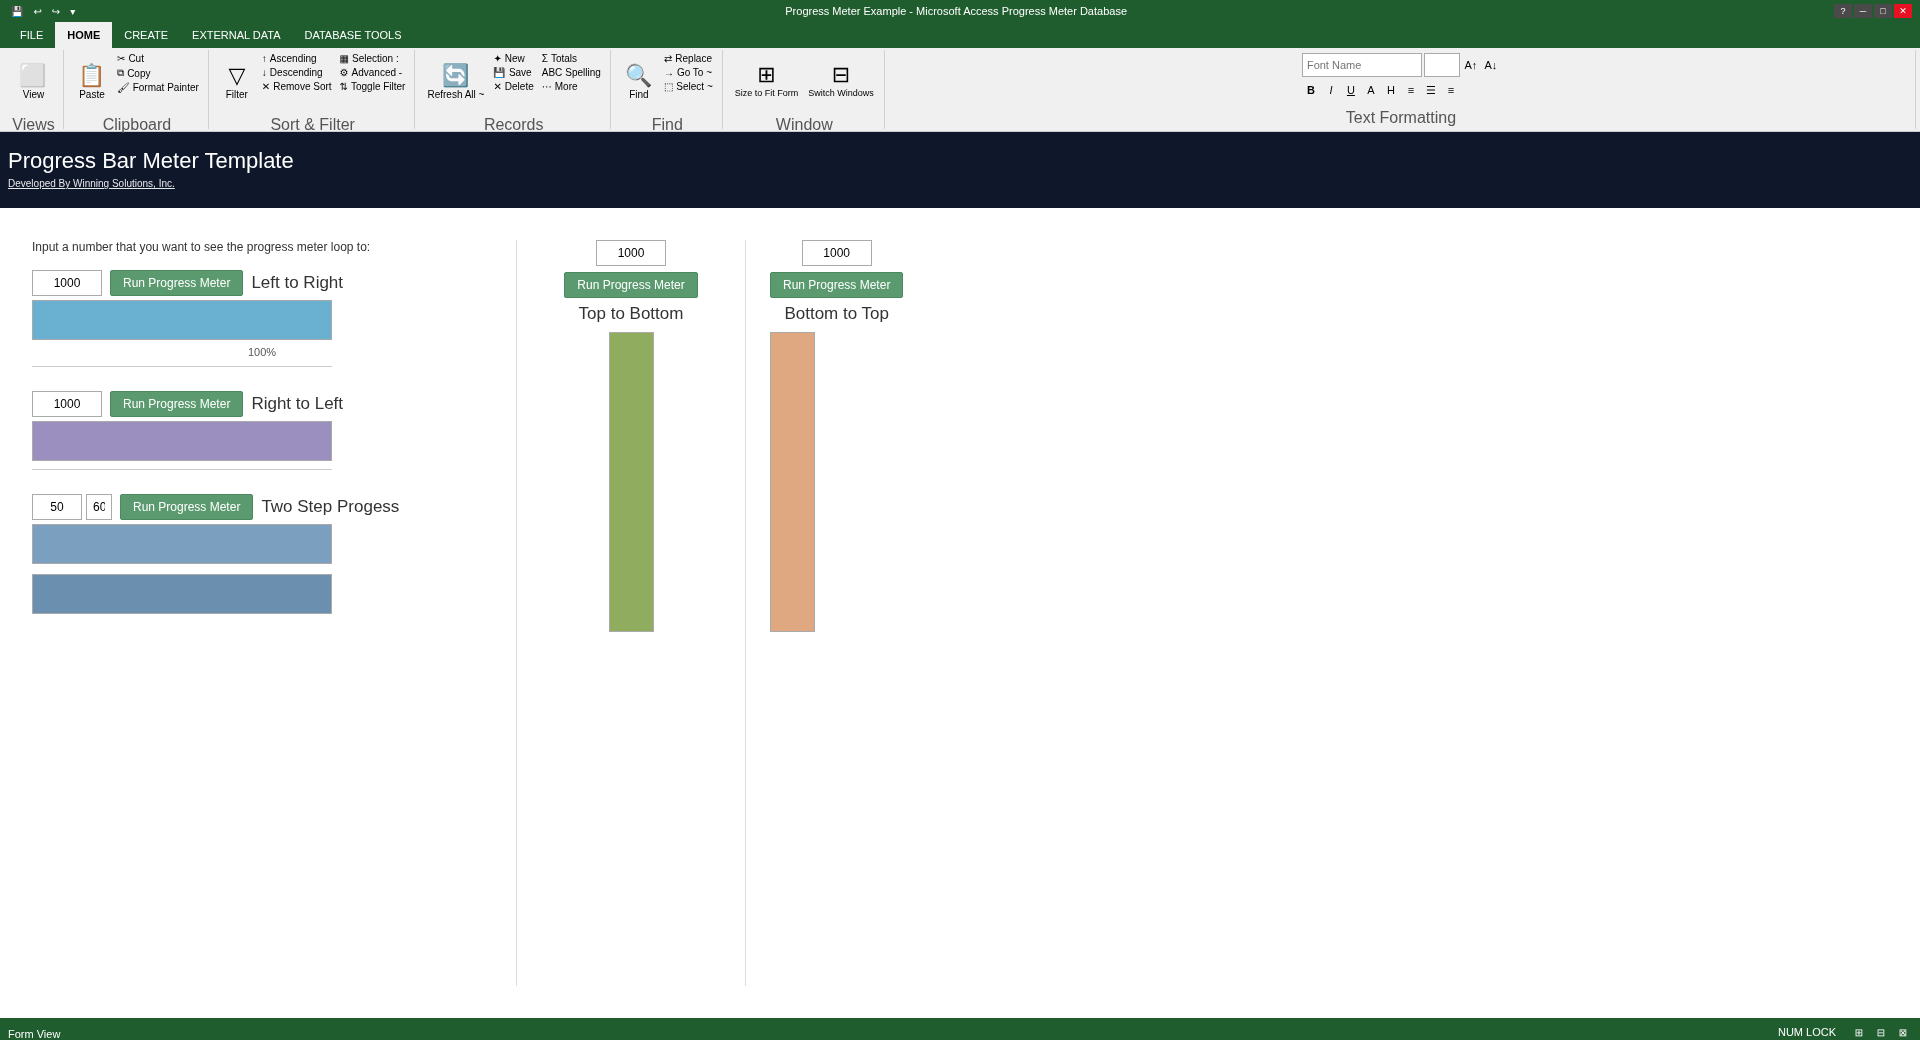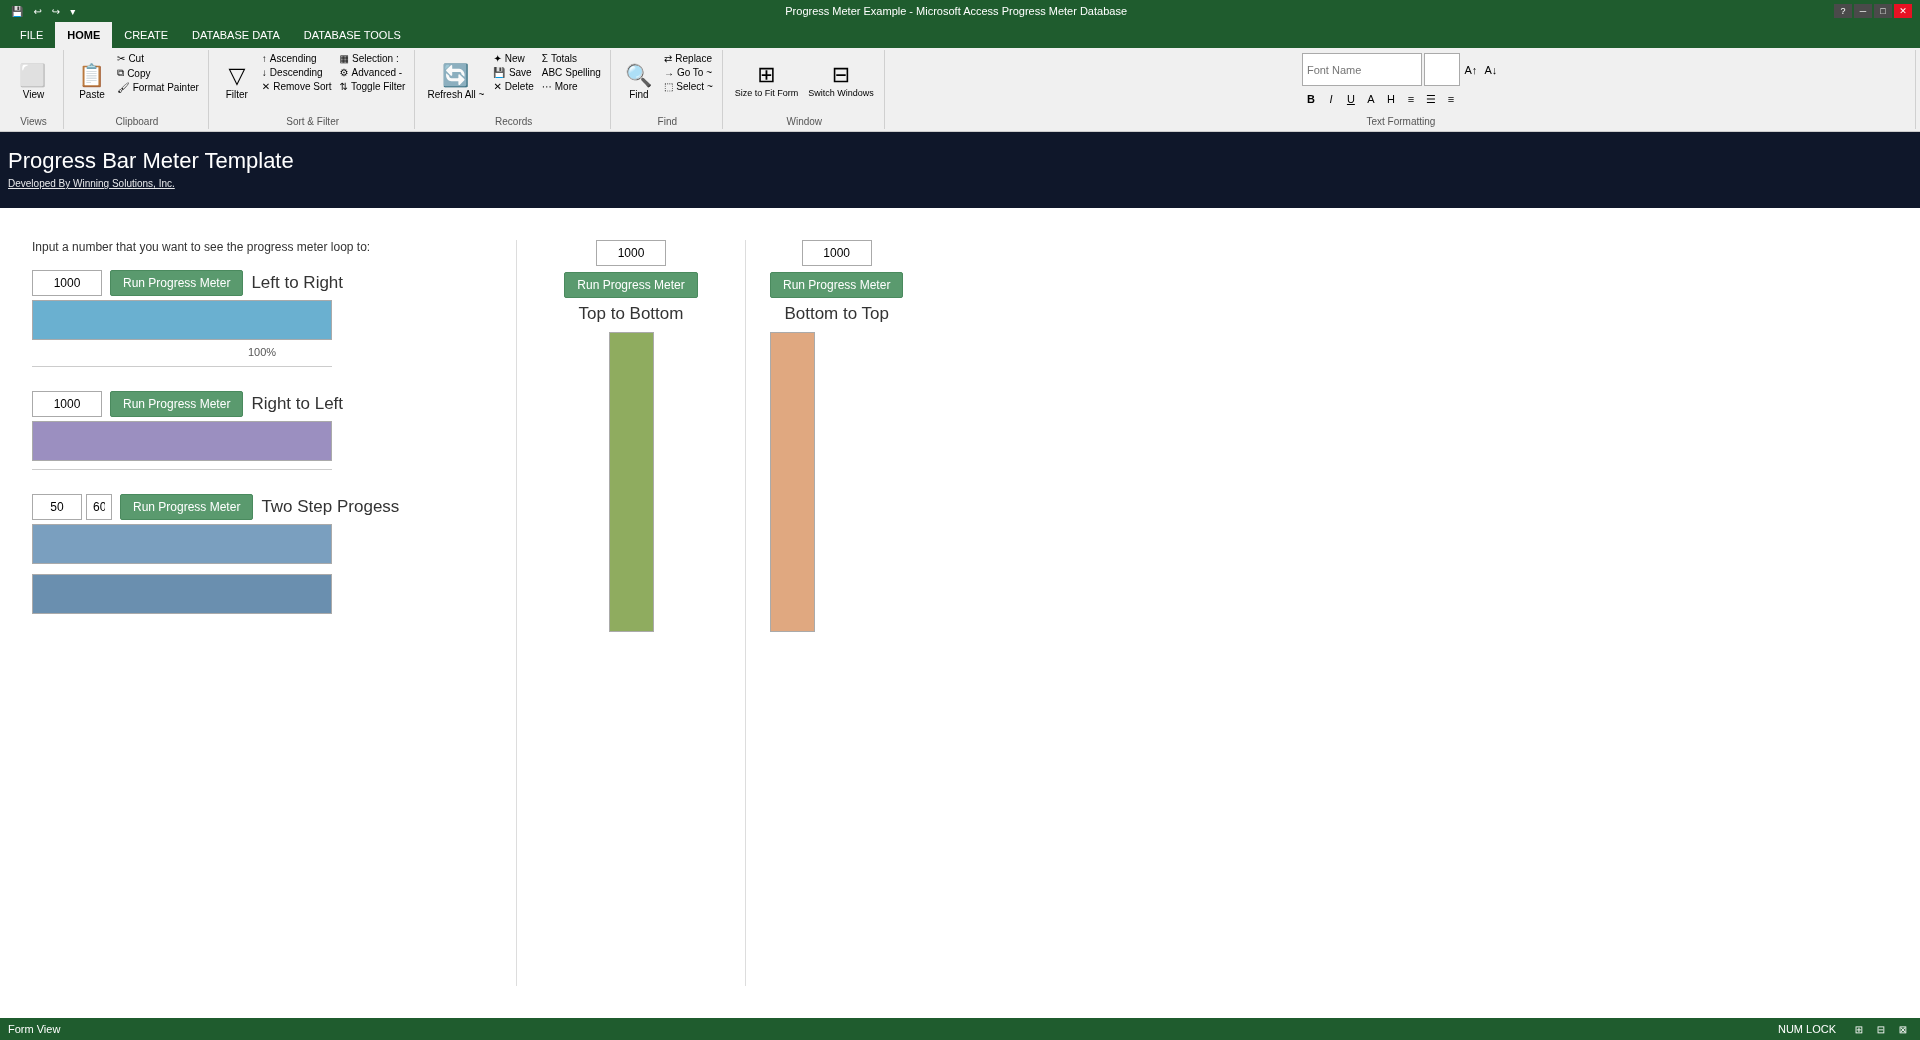--- a/index.html
+++ b/index.html
@@ -65,21 +65,21 @@
     }
     .ribbon-group-content {
       display: flex;
       flex-direction: row;
       align-items: flex-start;
       flex: 1;
       gap: 2px;
       padding: 2px 0;
     }
     .ribbon-group-label {
-      font-size: 10px;
+      font-size: 16px;
       color: #555;
       margin-top: 2px;
       text-align: center;
       padding-bottom: 2px;
     }
     .ribbon-btn-large {
       display: flex;
       flex-direction: column;
       align-items: center;
       justify-content: center;
@@ -100,21 +100,21 @@
       padding: 1px 3px;
       cursor: pointer;
       background: none;
       border: none;
       font-size: 10px;
       white-space: nowrap;
     }
     .ribbon-col { display: flex; flex-direction: column; gap: 1px; }
     .ribbon-search-box {
       width: 160px;
-      height: 33px;
+      height: 24px;
       border: 1px solid #aaa;
       padding: 0 4px;
       font-size: 11px;
       background: white;
     }
     .ribbon-format-row {
       display: flex;
       align-items: center;
       gap: 2px;
       padding: 1px 0;
@@ -285,21 +285,21 @@
       align-items: flex-start;
       gap: 8px;
     }
 
     
     #status-bar {
       background: #1f5c2e;
       color: white;
       height: 22px;
       display: flex;
-      align-items: center;
+      align-items: flex-end;
       padding: 0 8px;
       font-size: 11px;
       justify-content: space-between;
       position: fixed;
       bottom: 0;
       left: 0;
       right: 0;
     }
     #status-bar .status-right {
       display: flex;
@@ -332,21 +332,21 @@
     <button class="win-btn">─</button>
     <button class="win-btn">□</button>
     <button class="win-btn close">✕</button>
   </div>
 </div>
 
 <div id="ribbon-tabs">
   <button class="ribbon-tab">FILE</button>
   <button class="ribbon-tab active">HOME</button>
   <button class="ribbon-tab">CREATE</button>
-  <button class="ribbon-tab">DATABASE DATA</button>
+  <button class="ribbon-tab">EXTERNAL DATA</button>
   <button class="ribbon-tab">DATABASE TOOLS</button>
 </div>
 
 <div id="ribbon">
 
   <div class="ribbon-group">
     <div class="ribbon-group-content">
       <button class="ribbon-btn-large">
         <span class="icon">⬜</span>
         <span>View</span>

